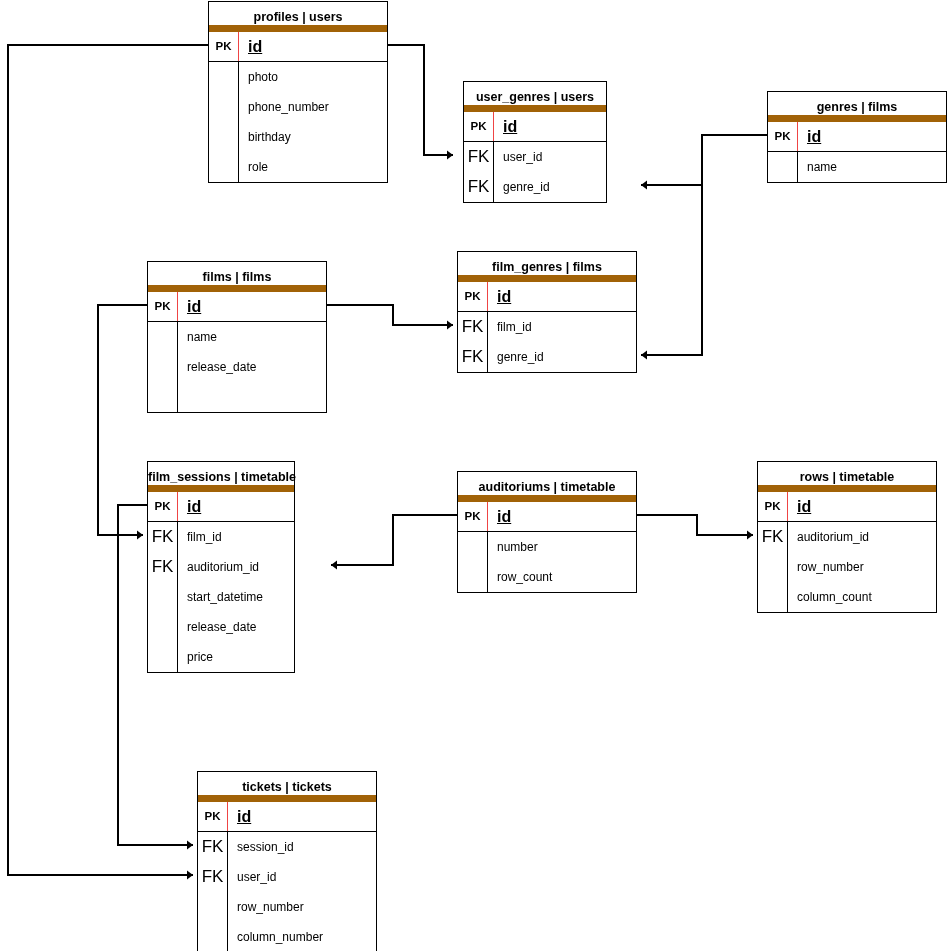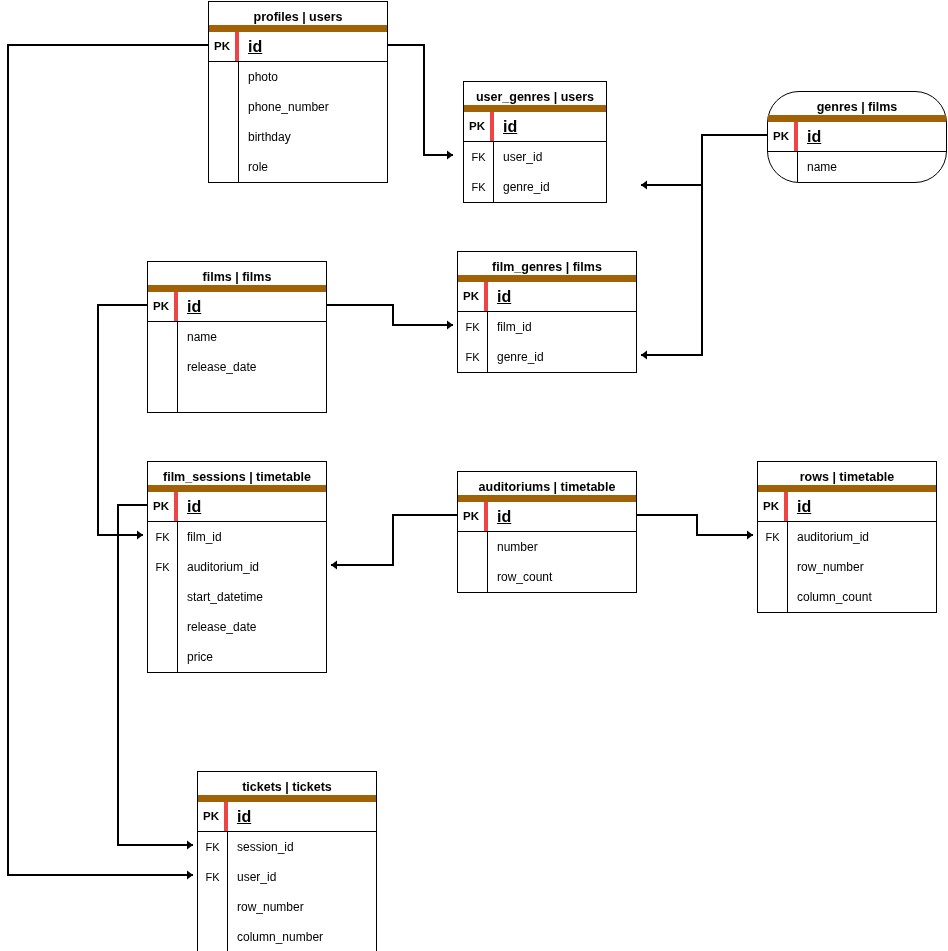--- a/index.html
+++ b/index.html
@@ -69,30 +69,30 @@
   }
   .cell {
     height: 30px;
     line-height: 30px;
     box-sizing: border-box;
     white-space: nowrap;
     overflow: hidden;
   }
   .cell.key {
     text-align: center;
-    font-size: 11px;
+    font-size: 17px;
   }
   .cell.name {
     padding-left: 9px;
     font-size: 12px;
   }
   .pkrow-key {
     width: 30px;
     flex: 0 0 30px;
-    border-right: 4px solid #ef4444;
+    border-right: 1px solid #ef4444;
     box-sizing: border-box;
     text-align: center;
     font-weight: bold;
     font-size: 11.5px;
     line-height: 29px;
   }
   .pkrow-name {
     flex: 1 1 auto;
     padding-left: 9px;
     font-weight: bold;
@@ -174,21 +174,21 @@
         <div class="keycol">
           <div class="cell key">FK</div>
           <div class="cell key">FK</div>
         </div>
         <div class="namecol">
           <div class="cell name">user_id</div>
           <div class="cell name">genre_id</div>
         </div>
       </div>
     </div>
-    <div class="entity" style="left: 767px; top: 91px; width: 180px; border-radius: 32px;">
+    <div class="entity" style="left: 767px; top: 91px; width: 180px;">
       <div class="ent-title">genres | films</div>
       <div class="ent-pkrow">
         <div class="pkrow-key">PK</div>
         <div class="pkrow-name">id</div>
       </div>
       <div class="ent-body">
         <div class="keycol">
           <div class="cell key"></div>
         </div>
         <div class="namecol">
@@ -224,21 +224,21 @@
         <div class="keycol">
           <div class="cell key">FK</div>
           <div class="cell key">FK</div>
         </div>
         <div class="namecol">
           <div class="cell name">film_id</div>
           <div class="cell name">genre_id</div>
         </div>
       </div>
     </div>
-    <div class="entity" style="left: 147px; top: 461px; width: 180px;">
+    <div class="entity" style="left: 147px; top: 461px; width: 148px;">
       <div class="ent-title">film_sessions | timetable</div>
       <div class="ent-pkrow">
         <div class="pkrow-key">PK</div>
         <div class="pkrow-name">id</div>
       </div>
       <div class="ent-body">
         <div class="keycol">
           <div class="cell key">FK</div>
           <div class="cell key">FK</div>
           <div class="cell key"></div>

